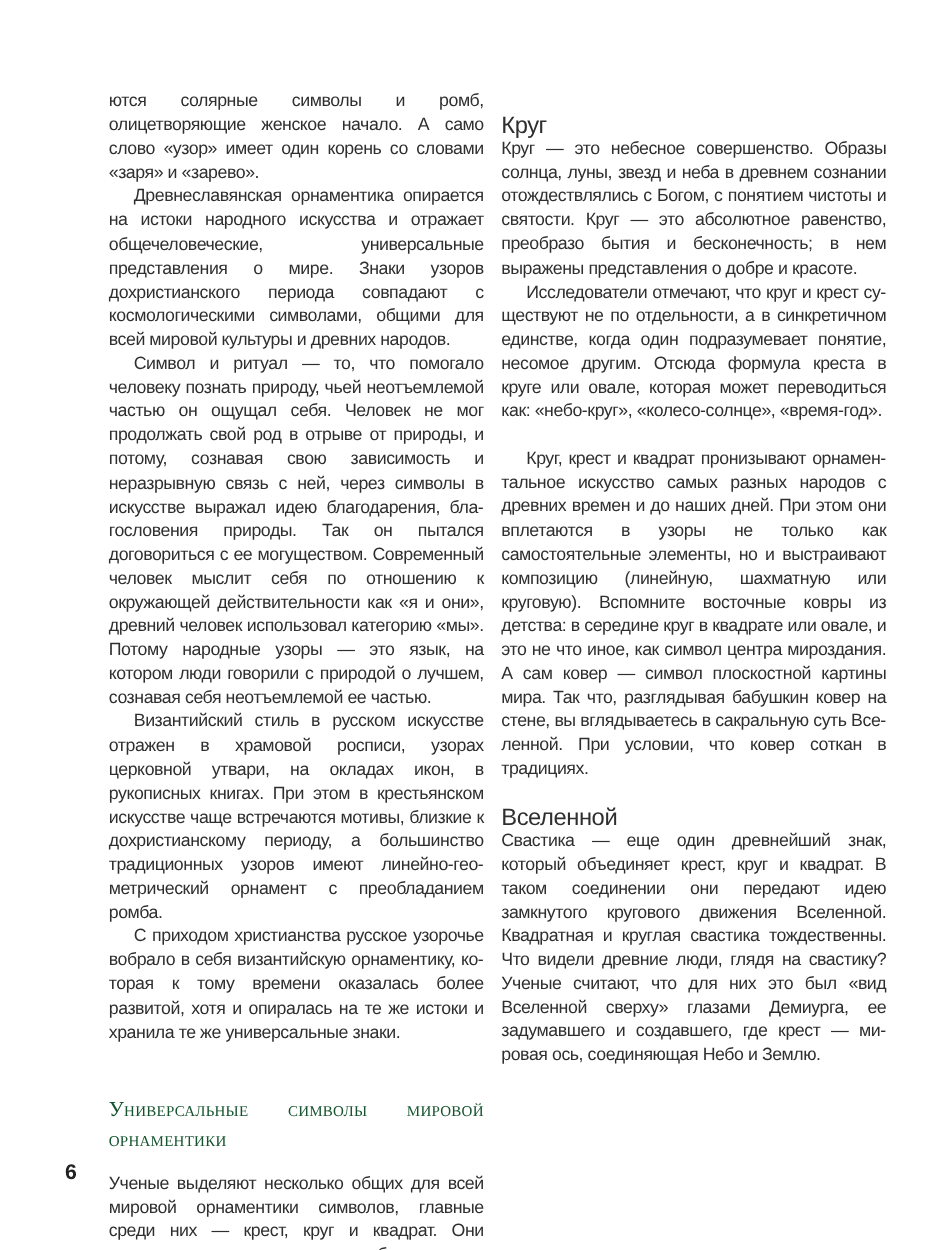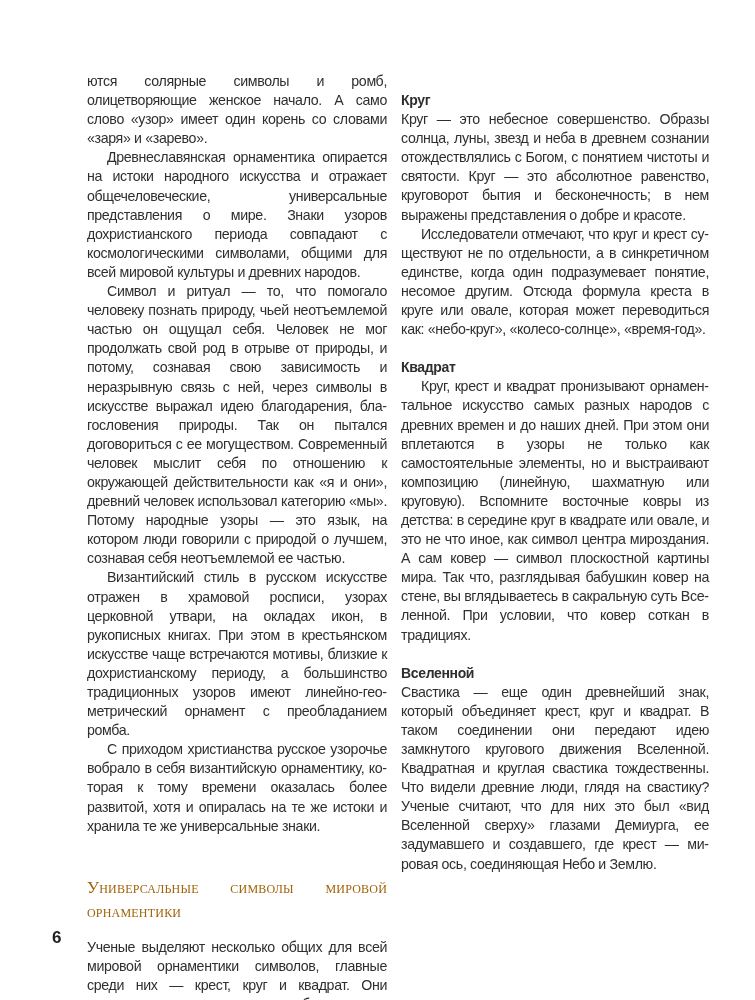--- a/index.html
+++ b/index.html
@@ -15,32 +15,32 @@
     hyphens: manual;
     letter-spacing: -0.35px;
     transform-origin: 0 0;
   }
   .col-left { left: 87px; width: 300px; }
   .col-right { left: 401px; width: 308px; }
   .col p { margin: 0; text-indent: 0; }
   .col p.indent { text-indent: 20px; }
   .col h3 {
     margin: 0;
-    font-size: 14px;
-    font-weight: bold;
+    font-size: 19px;
+    font-weight: normal;
     line-height: 19.1px;
   }
   .gap { height: 19px; }
   .section-title {
     margin: 0;
     font-family: "Liberation Serif", serif;
     font-size: 17px;
     font-variant: small-caps;
     letter-spacing: 0.2px;
-    color: #a16207;
+    color: #14532d;
     line-height: 24px;
     font-weight: normal;
   }
   .page-number {
     position: absolute;
     left: 52px;
     top: 928px;
     font-family: "Liberation Sans", sans-serif;
     font-weight: bold;
     font-size: 17px;
@@ -59,24 +59,23 @@
   <div style="height:40px"></div>
   <h2 class="section-title">Универсальные символы мировой орнаментики</h2>
   <div style="height:14px"></div>
   <p>Ученые выделяют несколько общих для всей ми­ровой орнаментики символов, главные среди них — крест, круг и квадрат. Они элементарны, но при этом всеобъемлющи и глобальны.</p>
 
 </div>
 
 <div class="col col-right">
   <div class="gap"></div>
   <h3>Круг</h3>
-  <p>Круг — это небесное совершенство. Образы солн­ца, луны, звезд и неба в древнем сознании отож­дествлялись с Богом, с понятием чистоты и свято­сти. Круг — это абсолютное равенство, круговорот бытия и бесконечность; в нем выражены пред­ставления о добре и красоте.</p>
+  <p>Круг — это небесное совершенство. Образы солн­ца, луны, звезд и неба в древнем сознании отож­дествлялись с Богом, с понятием чистоты и свято­сти. Круг — это абсолютное равенство, преобразо бытия и бесконечность; в нем выражены пред­ставления о добре и красоте.</p>
   <p class="indent">Исследователи отмечают, что круг и крест су­ществуют не по отдельности, а в синкретичном единстве, когда один подразумевает понятие, не­сомое другим. Отсюда формула креста в круге или овале, которая может переводиться как: «не­бо-круг», «колесо-солнце», «время-год».</p>
   <div class="gap"></div>
-  <h3>Квадрат</h3>
   <p class="indent">Круг, крест и квадрат пронизывают орнамен­тальное искусство самых разных народов с древ­них времен и до наших дней. При этом они впле­таются в узоры не только как самостоятельные элементы, но и выстраивают композицию (линей­ную, шахматную или круговую). Вспомните восточ­ные ковры из детства: в середине круг в квадрате или овале, и это не что иное, как символ центра ми­роздания. А сам ковер — символ плоскостной кар­тины мира. Так что, разглядывая бабушкин ковер на стене, вы вглядываетесь в сакральную суть Все­ленной. При условии, что ковер соткан в традициях.</p>
   <div class="gap"></div>
   <h3>Вселенной</h3>
   <p>Свастика — еще один древнейший знак, который объединяет крест, круг и квадрат. В таком соеди­нении они передают идею замкнутого кругового движения Вселенной. Квадратная и круглая сва­стика тождественны. Что видели древние люди, глядя на свастику? Ученые считают, что для них это был «вид Вселенной сверху» глазами Демиур­га, ее задумавшего и создавшего, где крест — ми­ровая ось, соединяющая Небо и Землю.</p>
 
 </div>
 
 <div class="page-number">6</div>
 
 </body></html>

